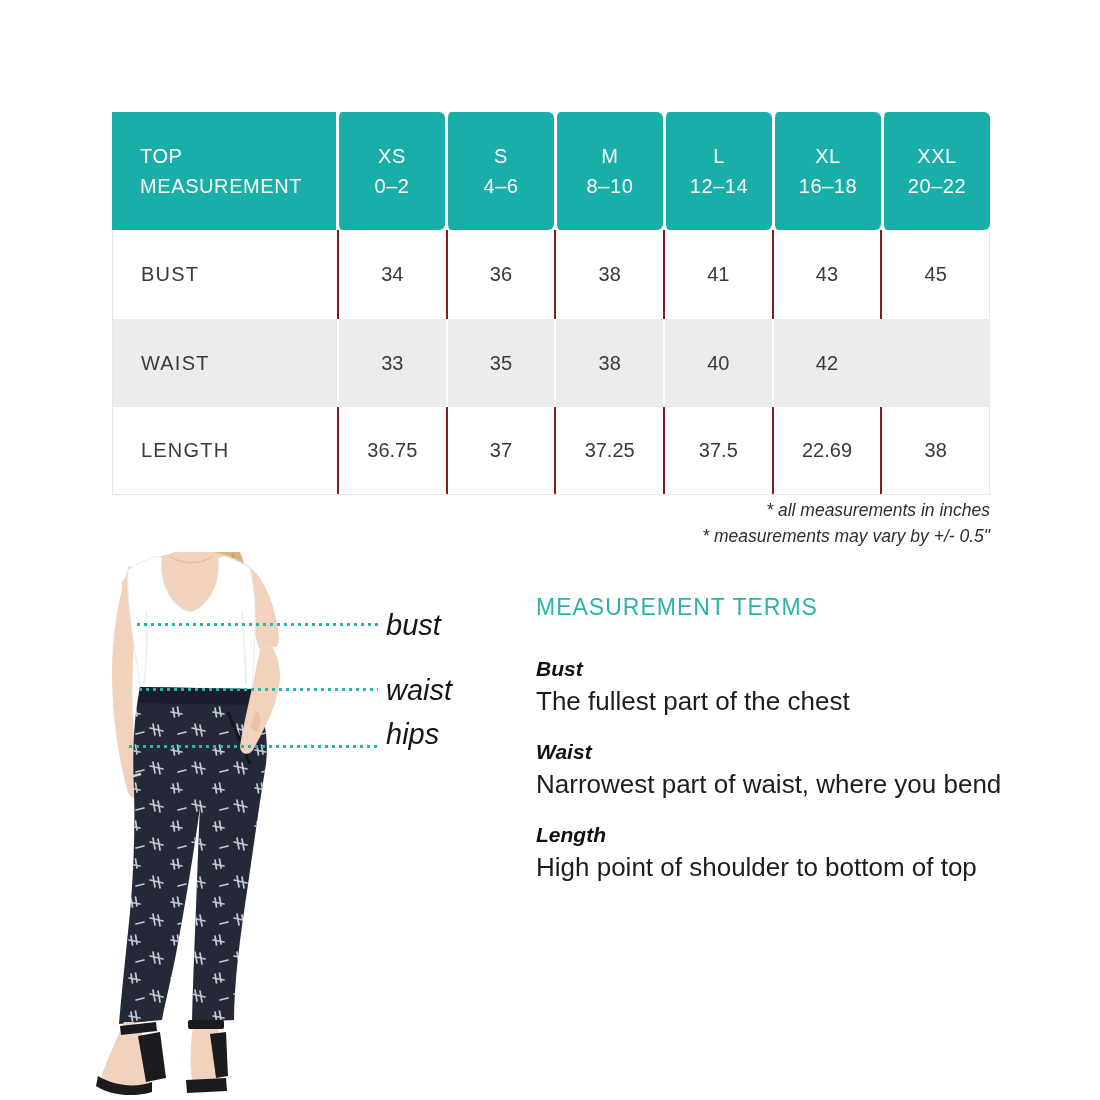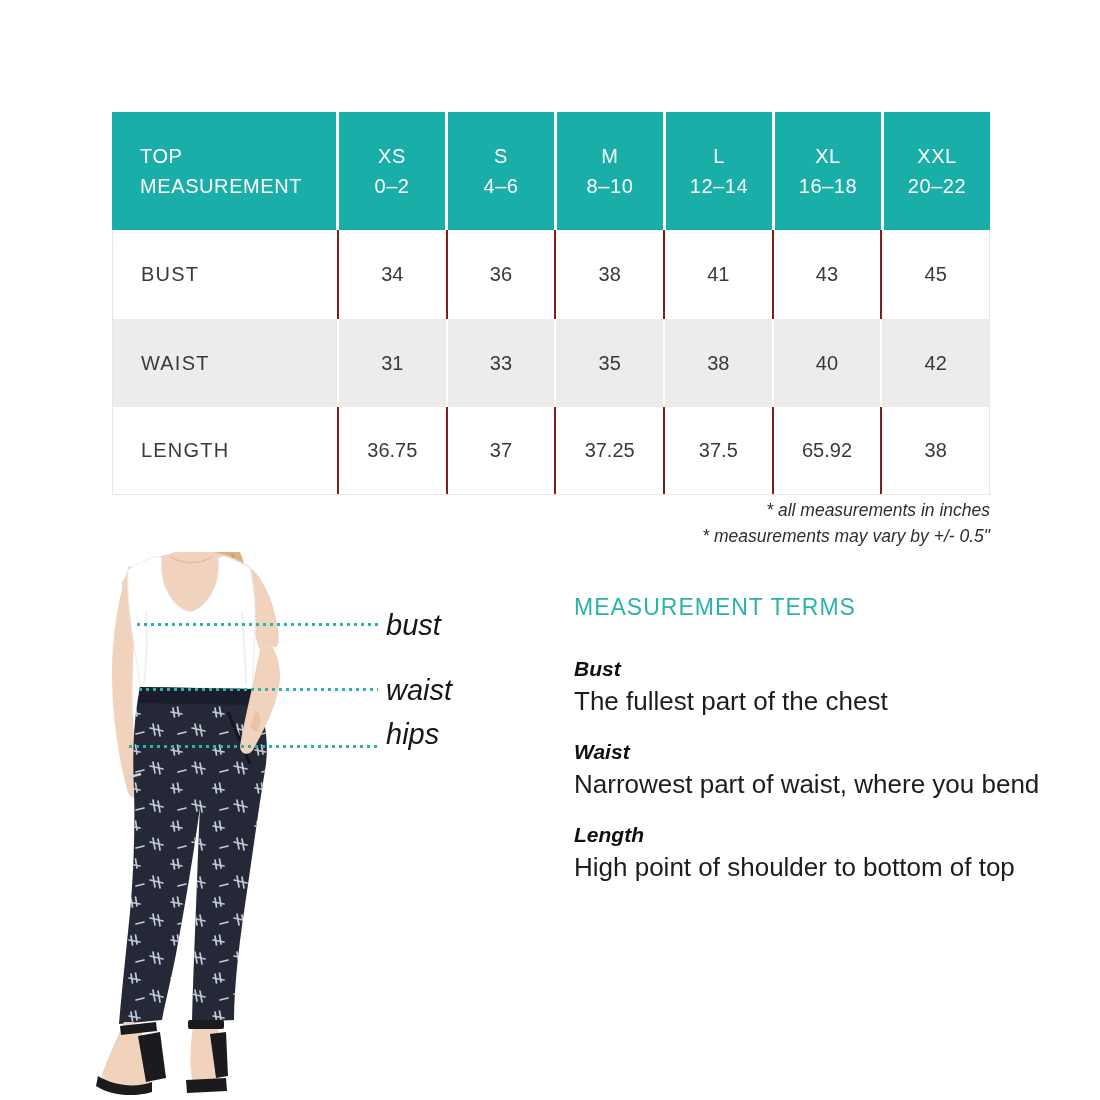--- a/index.html
+++ b/index.html
@@ -6,21 +6,21 @@
   body{width:1100px;height:1100px;position:relative;overflow:hidden;
        font-family:"Liberation Sans","DejaVu Sans",sans-serif;color:#333;}
   .canvas{position:absolute;inset:0;background:#fff;}
 
   
   .size-table{position:absolute;left:112px;top:112px;width:878px;}
   .thead{display:grid;grid-template-columns:224px repeat(6,1fr);height:118px;}
   .thead .cell{background:#19aea7;color:#fff;display:flex;flex-direction:column;
                justify-content:center;align-items:center;font-size:20px;line-height:30px;
                letter-spacing:0.6px;}
-  .thead .cell + .cell{border-left:3px solid #fff;}
+  .thead .cell + .cell{border-left:3px solid #fff;border-radius:6px;}
   .thead .cell.first{align-items:flex-start;padding-left:28px;padding-right:40px;
                      text-align:left;box-sizing:border-box;}
   .trow{display:grid;grid-template-columns:224px repeat(6,1fr);height:88px;
         border-left:1px solid #e7e7e7;border-right:1px solid #e7e7e7;box-sizing:border-box;}
   .trow.r0{height:89px;}
   .trow.last{border-bottom:1px solid #e7e7e7;}
   .trow .cell{display:flex;align-items:center;justify-content:center;
               font-size:20px;color:#3a3a3a;}
   .trow .cell.label{justify-content:flex-start;padding-left:28px;letter-spacing:1.2px;}
   .trow.white .cell + .cell{border-left:2px solid #7f1d1d;}
@@ -39,21 +39,21 @@
   .guide.bust{left:135px;top:623px;width:243px;}
   .guide.waist{left:137px;top:688px;width:241px;}
   .guide.hips{left:127px;top:745px;width:251px;}
   .guide-label{position:absolute;left:386px;font-style:italic;font-size:29px;
                line-height:36px;color:#171717;}
   .guide-label.bust{top:607px;}
   .guide-label.waist{top:672px;}
   .guide-label.hips{top:716px;text-align:right;}
 
   
-  .terms{position:absolute;left:574px;top:594px;width:480px;}
+  .terms{position:absolute;left:536px;top:594px;width:480px;}
   .terms h2{margin:0 0 36px 0;font-size:23px;font-weight:400;letter-spacing:1px;
             color:#2bb3ab;}
   .term-group{margin-bottom:26px;}
   .term-name{font-style:italic;font-weight:bold;font-size:21px;color:#101010;
              margin-bottom:7px;}
   .term-def{font-size:26px;color:#1d1d1d;line-height:26px;}
 </style>
 </head>
 <body>
 
@@ -93,35 +93,34 @@
       <div class="cell">34</div>
       <div class="cell">36</div>
       <div class="cell">38</div>
       <div class="cell">41</div>
       <div class="cell">43</div>
       <div class="cell">45</div>
     </div>
 
     <div class="trow gray">
       <div class="cell label">WAIST</div>
-      <div class="cell">31</div>
       <div class="cell">33</div>
       <div class="cell">35</div>
       <div class="cell">38</div>
       <div class="cell">40</div>
       <div class="cell">42</div>
     </div>
 
     <div class="trow white last">
       <div class="cell label">LENGTH</div>
       <div class="cell">36.75</div>
       <div class="cell">37</div>
       <div class="cell">37.25</div>
       <div class="cell">37.5</div>
-      <div class="cell">65.92</div>
+      <div class="cell">22.69</div>
       <div class="cell">38</div>
     </div>
   </section>
 
   <div class="footnotes">
     <div>* all measurements in inches</div>
     <div>* measurements may vary by +/- 0.5"</div>
   </div>
 
   <div class="model-wrap">

